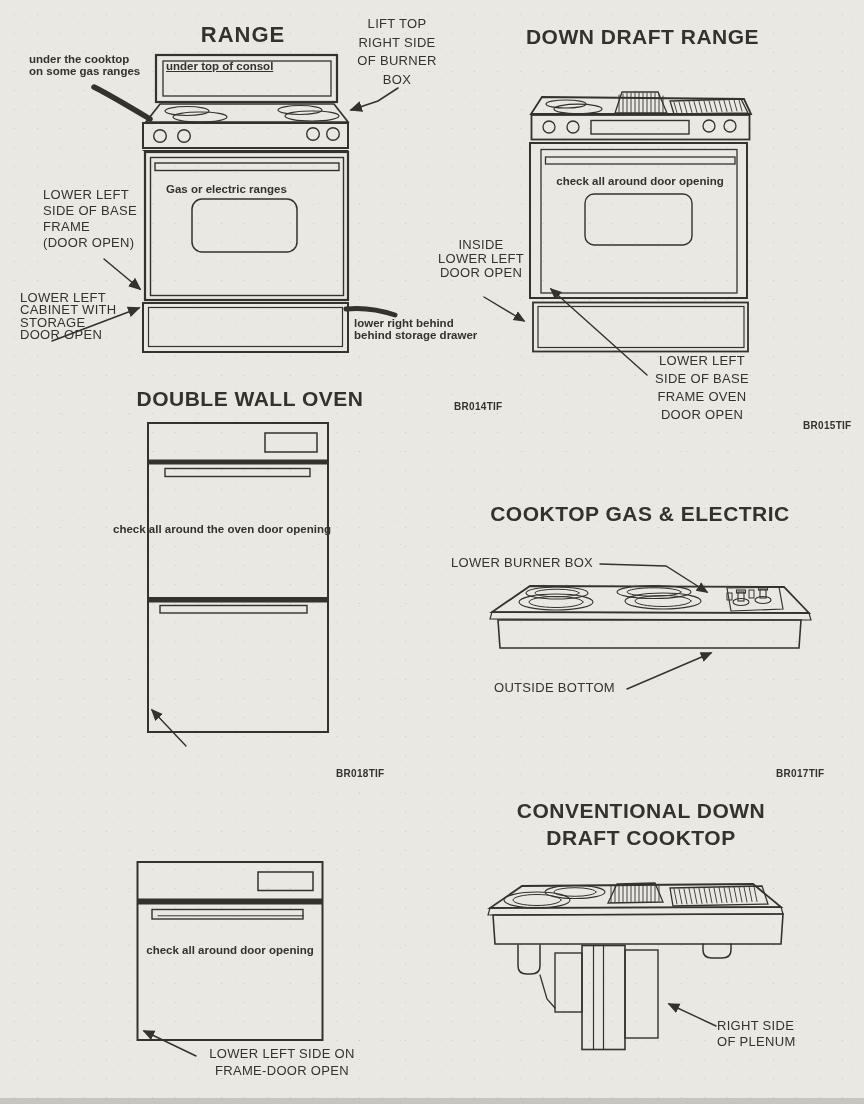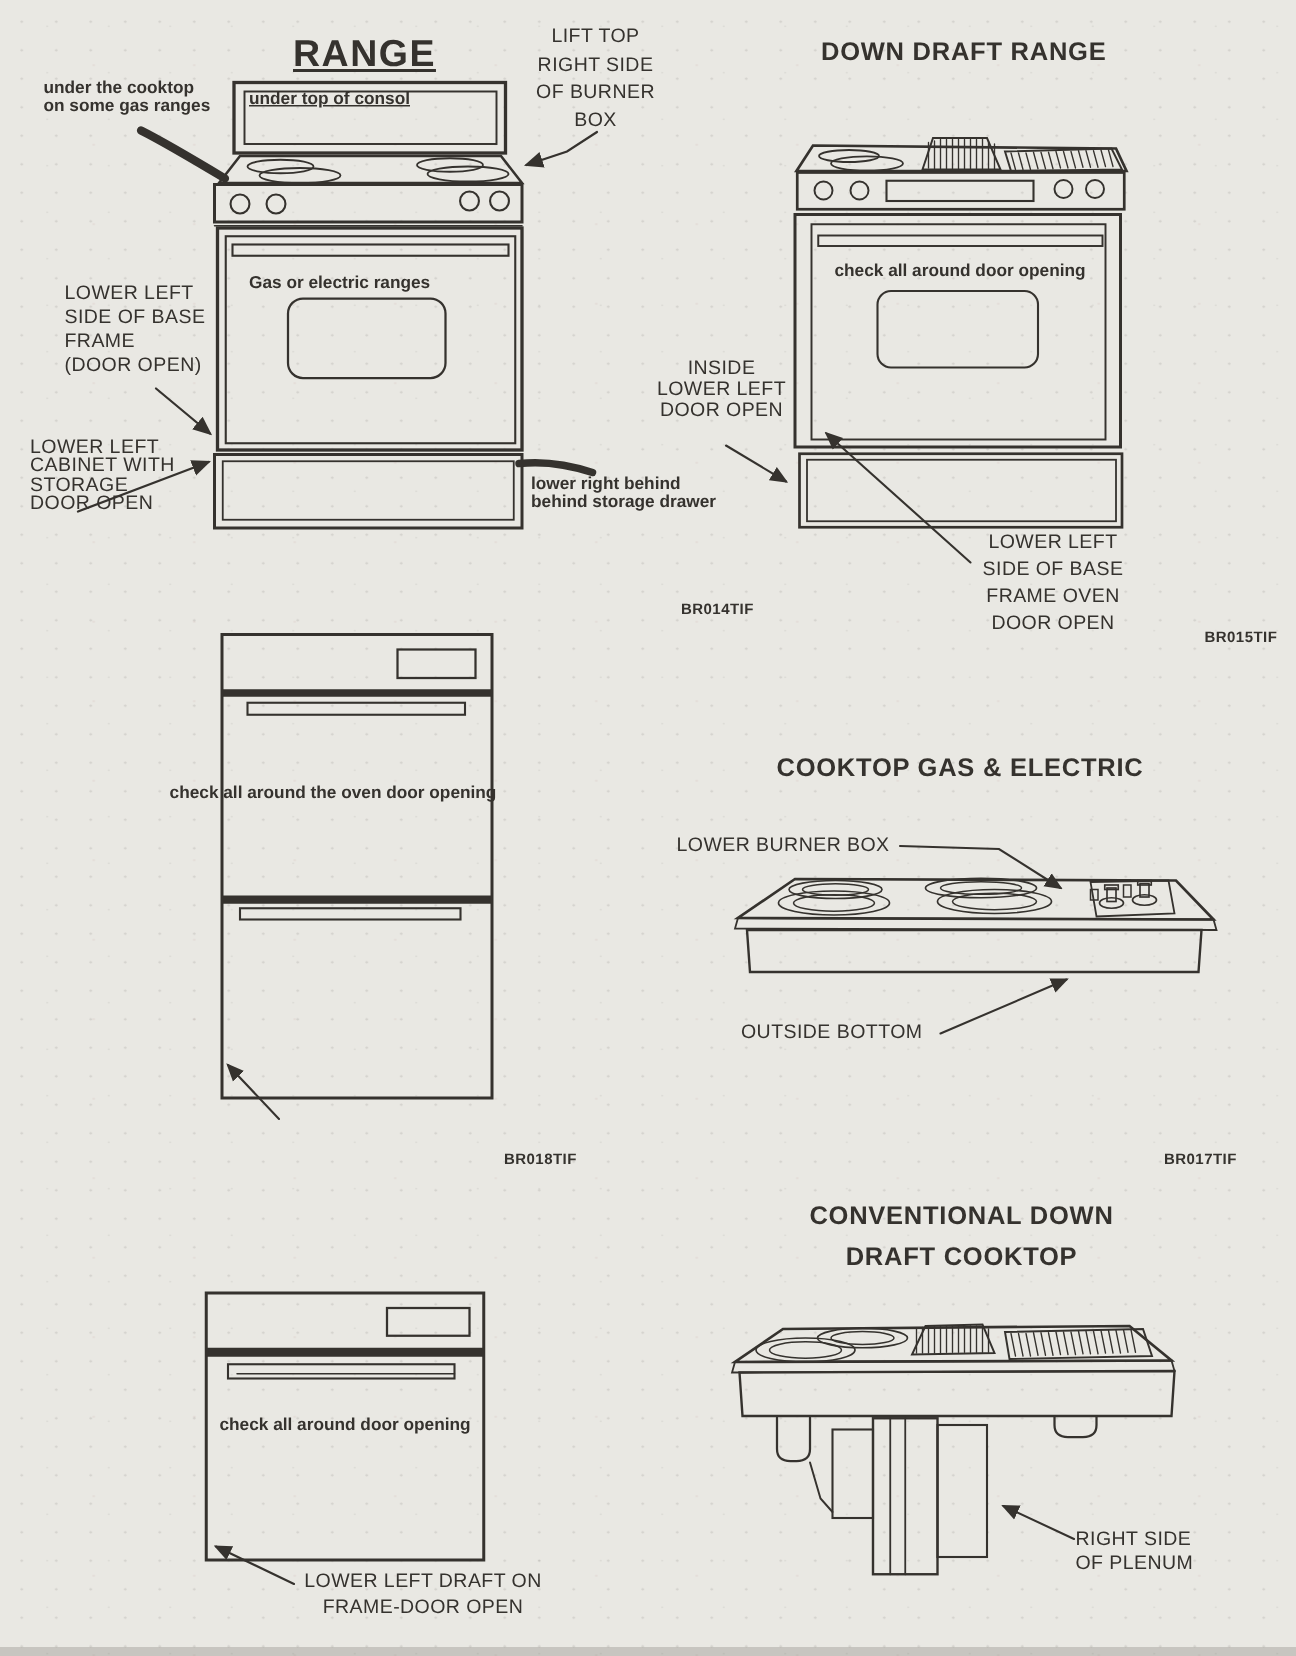--- a/index.html
+++ b/index.html
@@ -11,22 +11,22 @@
       radial-gradient(rgba(70,64,58,.14) .6px, transparent 1.1px),
       radial-gradient(rgba(70,64,58,.09) .5px, transparent 1px),
       radial-gradient(rgba(150,70,70,.07) .6px, transparent 1.2px);
     background-size: 23px 19px, 41px 31px, 67px 53px;
     background-position: 3px 5px, 11px 2px, 29px 17px;
     font-family:"Liberation Sans", sans-serif;
     color:var(--ink);
   }
   #art{ position:absolute; left:0; top:0; color:var(--ink); }
   .txt{ position:absolute; white-space:pre-line; color:var(--ink); }
-  .title{ font-weight:bold; font-size:17px; letter-spacing:.5px; text-align:center; }
-  .title-big{ font-weight:bold; font-size:25px; letter-spacing:1px; text-align:center;text-decoration:underline; }
+  .title{ font-weight:bold; font-size:21px; letter-spacing:.5px; text-align:center; }
+  .title-big{ font-weight:bold; font-size:22px; letter-spacing:1px; text-align:center; }
   .callout{ font-size:13px; letter-spacing:.3px; line-height:16px; }
   .note-b{ font-weight:bold; font-size:11.5px; line-height:11.5px; }
   .fileref{ font-weight:bold; font-size:10px; letter-spacing:.3px; }
   .scan-edge{ position:absolute; left:0; right:0; bottom:0; height:6px;
               background:rgba(110,108,102,.28); }
 </style>
 </head>
 <body>
 
 <div id="page">
@@ -181,31 +181,32 @@
   <div class="txt note-b" style="left:545px; top:176px; width:190px; text-align:center;">check all around door opening</div>
   <div class="txt callout" style="left:433px; top:238px; width:96px; text-align:center; line-height:14px;">INSIDE
 LOWER LEFT
 DOOR OPEN</div>
   <div class="txt callout" style="left:648px; top:352px; width:108px; text-align:center; line-height:18px;">LOWER LEFT
 SIDE OF BASE
 FRAME OVEN
 DOOR OPEN</div>
   <div class="txt fileref" style="left:803px; top:420px;">BR015TIF</div>
 
+  <div class="txt title" style="left:135px; top:387px; width:230px;">DOUBLE WALL OVEN</div>
   <div class="txt fileref" style="left:406px; top:401px;margin-left:48px;">BR014TIF</div>
   <div class="txt note-b" style="left:108px; top:524px; width:228px; text-align:center;">check all around the oven door opening</div>
   <div class="txt fileref" style="left:336px; top:768px;">BR018TIF</div>
 
   <div class="txt title" style="left:490px; top:502px; width:300px;">COOKTOP GAS &amp; ELECTRIC</div>
   <div class="txt callout" style="left:451px; top:555px; width:155px;">LOWER BURNER BOX</div>
   <div class="txt callout" style="left:494px; top:680px; width:140px;">OUTSIDE BOTTOM</div>
   <div class="txt fileref" style="left:776px; top:768px;">BR017TIF</div>
 
   <div class="txt note-b" style="left:145px; top:945px; width:170px; text-align:center;">check all around door opening</div>
-  <div class="txt callout" style="left:198px; top:1046px; width:168px; text-align:center; line-height:16.5px;">LOWER LEFT DRAFT ON
+  <div class="txt callout" style="left:198px; top:1046px; width:168px; text-align:center; line-height:16.5px;">LOWER LEFT SIDE ON
 FRAME-DOOR OPEN</div>
 
   <div class="txt title" style="left:510px; top:797px; width:262px; line-height:27px;">CONVENTIONAL DOWN
 DRAFT COOKTOP</div>
   <div class="txt callout" style="left:717px; top:1018px; width:95px; line-height:15.5px;">RIGHT SIDE
 OF PLENUM</div>
 
   <div class="scan-edge"></div>
 </div>
 

